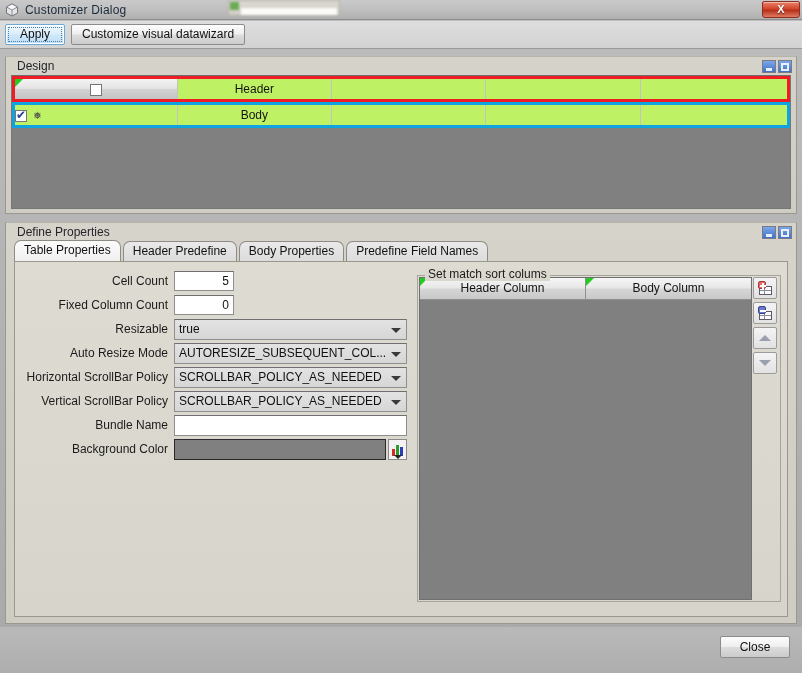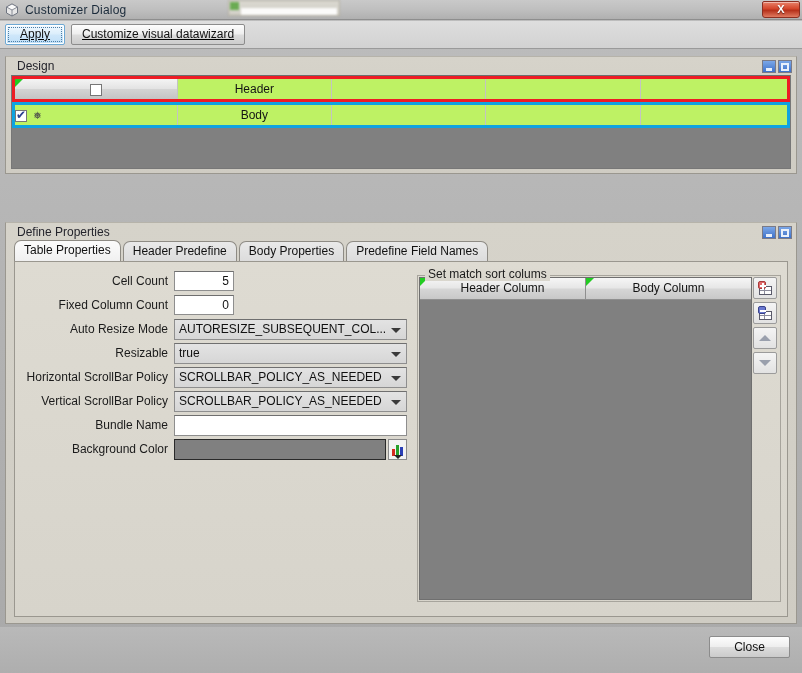--- a/index.html
+++ b/index.html
@@ -59,21 +59,20 @@
     color:#fff; font-size:11px; font-weight:bold; text-shadow:0 1px 1px rgba(0,0,0,0.5);
     line-height:1;
   }
 
   
   .toolbar {
     position:absolute; left:0; top:21px; width:802px; height:28px;
     background: linear-gradient(180deg,#dedede 0%,#d2d2d2 100%);
     display:flex; align-items:center; padding-left:5px; gap:6px;
     border-bottom:1px solid #9a9a9a;
-    text-decoration:underline;
   }
   .btn {
     font-family:"Liberation Sans", sans-serif; font-size:12px;
     background: linear-gradient(180deg,#fdfdfd 0%,#eeeeee 48%,#dddddd 52%,#cccccc 100%);
     border:1px solid #8c8c8c;
     border-radius:2px;
     padding:3px 10px;
     color:#111;
     cursor:pointer;
     line-height:1.1;
@@ -108,21 +107,21 @@
   .winbtn {
     width:14px; height:13px; border:1px solid #7a7a86;
     background: linear-gradient(180deg,#7ba7e8 0%,#3f72c9 100%);
     display:flex; align-items:center; justify-content:center;
     cursor:pointer;
   }
   .winbtn .min-g { width:6px; height:3px; background:#e9f0fb; margin-top:5px; }
   .winbtn .max-g { width:8px; height:8px; border:2px solid #e9f0fb; }
 
   
-  #design-panel { left:5px; top:56px; width:792px; height:118px;padding-left:45px; }
+  #design-panel { left:5px; top:56px; width:792px; height:158px;padding-left:45px; }
   .design-body {
     position:absolute; left:5px; top:18px; right:5px; bottom:4px;
     background:#808080;
     border:1px solid #777; border-top-color:#6d6d6d;
   }
 
   .row-header-wrap {
     position:absolute; left:0; top:0; right:0; height:26px;
     border:3px solid #ee1c25;
     background:#ffffff;
@@ -280,21 +279,21 @@
   .chev.up { border-bottom:6px solid #9aa0ad; }
   .chev.down { border-top:6px solid #9aa0ad; }
 
   
   .bottombar {
     position:absolute; left:0; bottom:0; width:802px; height:46px;
     background: linear-gradient(180deg,#b9b9b9 0%,#aeaeae 100%);
   }
   .close-action {
     position:absolute; right:12px; top:9px;
-    width:81px; height:22px;
+    width:70px; height:22px;
     background: linear-gradient(180deg,#fdfdfd 0%,#eeeeee 48%,#dcdcdc 52%,#cbcbcb 100%);
     border:1px solid #8c8c8c; border-radius:2px;
     font-size:12px; color:#111; cursor:pointer;
     display:flex; align-items:center; justify-content:center;
   }
 </style>
 </head>
 <body>
 
 <div id="app">
@@ -397,31 +396,31 @@
           <div class="flabel">Cell Count</div>
           <div class="ftext">5</div>
         </div>
 
         <div class="frow">
           <div class="flabel">Fixed Column Count</div>
           <div class="ftext">0</div>
         </div>
 
         <div class="frow">
+          <div class="flabel">Resizable</div>
+          <div class="fcombo">
+            <span>true</span>
+            <span class="arrow"></span>
+          </div>
+        </div>
+
+        <div class="frow">
           <div class="flabel">Auto Resize Mode</div>
           <div class="fcombo">
             <span>AUTORESIZE_SUBSEQUENT_COL...</span>
-            <span class="arrow"></span>
-          </div>
-        </div>
-
-        <div class="frow">
-          <div class="flabel">Resizable</div>
-          <div class="fcombo">
-            <span>true</span>
             <span class="arrow"></span>
           </div>
         </div>
 
         <div class="frow">
           <div class="flabel">Horizontal ScrollBar Policy</div>
           <div class="fcombo">
             <span>SCROLLBAR_POLICY_AS_NEEDED</span>
             <span class="arrow"></span>
           </div>

